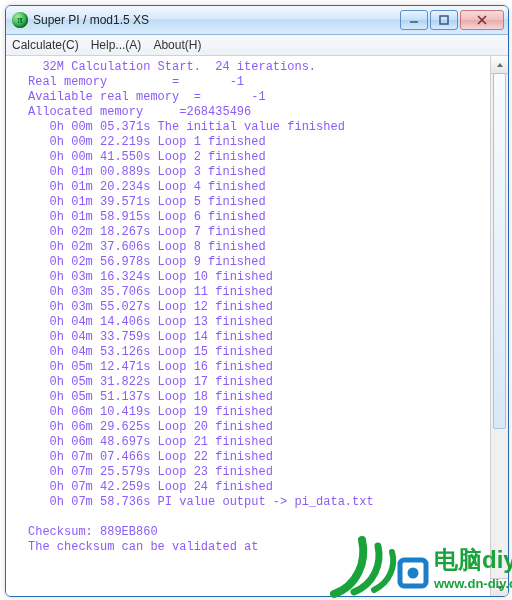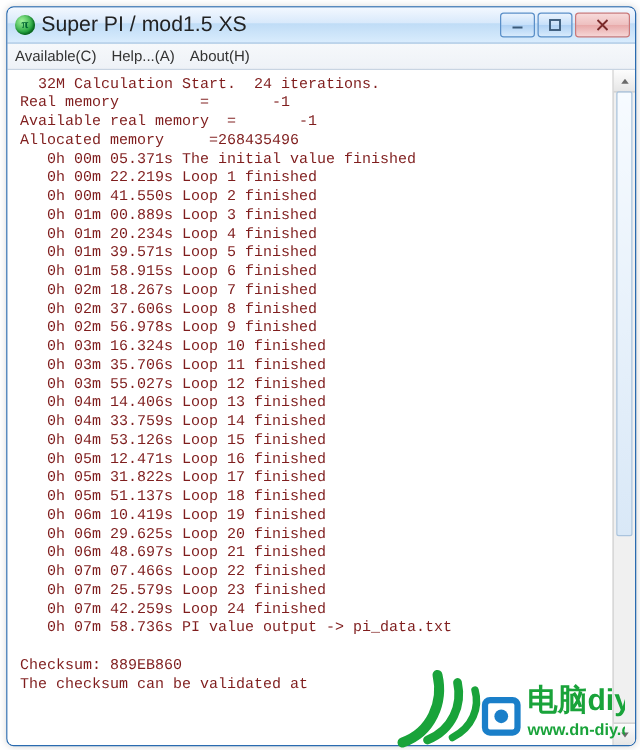--- a/index.html
+++ b/index.html
@@ -1,37 +1,37 @@
 <!DOCTYPE html>
 <html><head>
 <meta charset="utf-8">
 <style>
   html,body{margin:0;padding:0;font-family:"Segoe UI",Tahoma,sans-serif;font-size:12px;background:#fff;width:512px;height:600px;overflow:hidden;position:relative}
   .window{position:absolute;left:5px;top:5px;width:502px;height:590px;border:1px solid #2a6bb0;border-radius:6px;overflow:hidden;background:#fff;box-shadow:0 0 6px rgba(0,0,0,.15)}
   .titlebar{height:28px;background:linear-gradient(#f3f8ff,#d8e9fb 45%,#bfdcf6 46%,#d9ecfd);border-bottom:1px solid #8fb6dc;display:flex;align-items:center;padding:0 4px 0 6px}
   .app-icon{width:16px;height:16px;margin-right:5px;position:relative}
   .app-icon .c{position:absolute;inset:0;border-radius:50%;background:radial-gradient(circle at 35% 30%,#9ff29a,#1da03a 65%);box-shadow:inset -1px -1px 2px #0a5a1e}
   .app-icon .pi{position:absolute;inset:0;display:flex;align-items:center;justify-content:center;color:#063;font:bold 10px/1 serif}
-  .title{flex:1;font-size:17px;color:#222}
+  .title{flex:1;font-size:12px;color:#222}
   .winbtns{display:flex;gap:2px}
   .winbtn{width:26px;height:18px;border:1px solid #5a8fc8;border-radius:3px;background:linear-gradient(#eaf3fd,#c7e0fa 48%,#afd1f4 52%,#d8ebfc);display:flex;align-items:center;justify-content:center;font-size:11px;color:#2a4a6a;cursor:default}
   .winbtn.close{width:42px;background:linear-gradient(#f7dada,#eec0c0 48%,#e8aaaa 52%,#f6d6d6);border-color:#c77;color:#7a2a2a}
   .winbtn svg{width:10px;height:10px;stroke:#3a5a7a;stroke-width:1.5;fill:none}
   .winbtn.close svg{stroke:#7a2a2a}
   .menubar{height:20px;background:linear-gradient(#f6f8fb,#eef2f7);border-bottom:1px solid #c8d4e2;display:flex;align-items:center;padding:0 6px;gap:12px;font-size:12px;color:#333}
   .menuitem{cursor:default}
   .client{position:absolute;left:0;right:0;top:50px;bottom:0;background:#fff}
   .scroll{position:absolute;right:0;top:0;bottom:0;width:17px;background:#f0f0f0;border-left:1px solid #d0d0d0}
   .sb-btn{height:17px;background:linear-gradient(#fdfdfd,#e6e6e6);border-bottom:1px solid #ccc;display:flex;align-items:center;justify-content:center}
   .sb-btn.bot{position:absolute;bottom:0;border-top:1px solid #ccc;border-bottom:none;width:17px}
   .sb-track{position:absolute;top:17px;bottom:17px;left:0;right:0}
   .sb-thumb{position:absolute;left:2px;right:2px;top:0;height:70%;background:linear-gradient(#f7fbff,#d9e8f7);border:1px solid #aac4de;border-radius:2px}
   .sb-btn svg{width:8px;height:8px;fill:#6a6a6a}
-  .content{position:absolute;left:0;right:17px;top:0;bottom:0;overflow:hidden;padding:4px 2px 2px 10px;font:12px/15px "Courier New",monospace;color:#7f1d1d;white-space:pre}
-  .watermark{position:absolute;right:12px;bottom:0;width:190px;height:66px;pointer-events:none}
+  .content{position:absolute;left:0;right:17px;top:0;bottom:0;overflow:hidden;padding:4px 2px 2px 22px;font:12px/15px "Courier New",monospace;color:#8b5cf6;white-space:pre}
+  .watermark{position:absolute;right:0;bottom:0;width:190px;height:66px;pointer-events:none}
 </style>
 </head>
 <body>
 
 <div class="window">
 
   <div class="titlebar">
     <span class="app-icon">
       <span class="c"></span>
         <span class="pi">π</span>
@@ -50,21 +50,21 @@
       </span>
       <span class="winbtn close">
         <svg viewBox="0 0 10 10">
             <path d="M1 1l8 8M9 1l-8 8"></path>
           </svg>
       </span>
     </span>
   </div>
 
   <div class="menubar">
-    <span class="menuitem">Available(C)</span>
+    <span class="menuitem">Calculate(C)</span>
     <span class="menuitem">Help...(A)</span>
     <span class="menuitem">About(H)</span>
   </div>
 
   <div class="client">
     <div class="content" id="content">  32M Calculation Start.  24 iterations.
 Real memory         =       -1
 Available real memory  =       -1
 Allocated memory     =268435496
    0h 00m 05.371s The initial value finished

